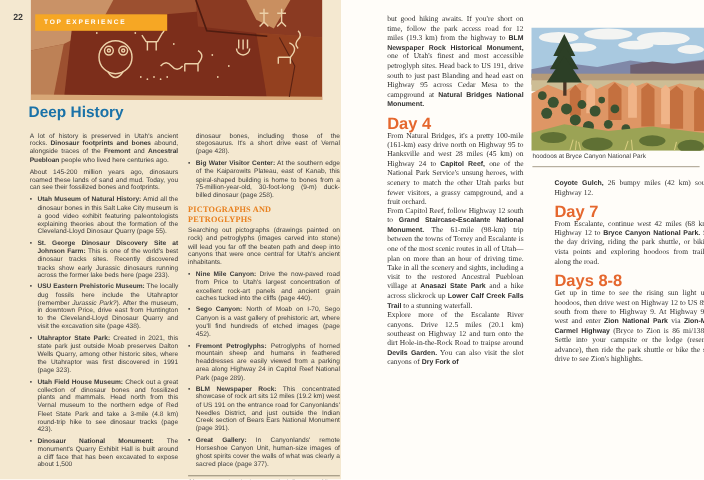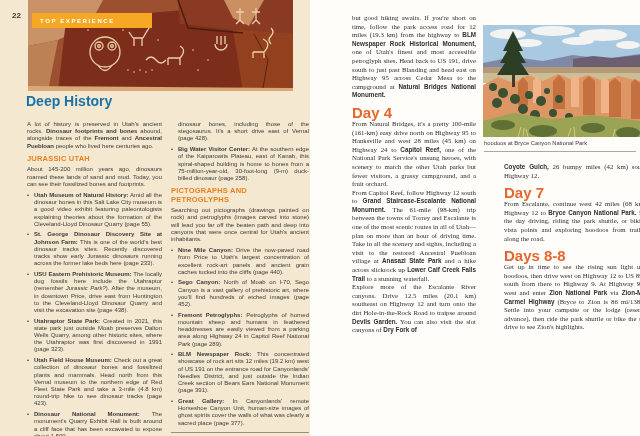--- a/index.html
+++ b/index.html
@@ -33,21 +33,21 @@
     font-size:6px;line-height:7.2px;color:var(--body-text,#3a3a3a);
     text-align:justify;hyphens:auto;
   }
   #lcol1{left:27px;width:135px;}
   #lcol2{left:171px;width:138px;}
   .lcol p{margin:0 0 4px;}
   .sechead{
     color:var(--section-orange,#e8801f);font-weight:bold;font-size:7.5px;line-height:8.5px;
     margin:5px 0 3px;text-align:left;letter-spacing:0.2px;
   }
-  .sechead.wrap{width:104px;}
+  .sechead.wrap{width:104px;font-family:Liberation Serif, serif;}
   .item{position:relative;padding-left:7px;margin:0 0 3.5px;}
   .item::before{content:"\2022";position:absolute;left:0;top:0;color:#3a3a3a;}
   .cont{position:relative;padding-left:7px;margin:0 0 3.5px;}
   .b{font-weight:bold;}
   .i{font-style:italic;}
 
   .above-rule{border:none;border-top:1px solid #9a8f7a;margin:5px 0 3px;}
   .above-cap{font-size:5.8px;line-height:7px;text-align:left;margin:0;}
 
   .rcol{
@@ -127,21 +127,20 @@
 </div>
 
 <div class="tag">
   <span>TOP EXPERIENCE</span>
 </div>
 
 <div class="title">Deep History</div>
 
 <div class="lcol" id="lcol1">
   <p><span>A lot of history is preserved in Utah's ancient rocks. </span><span class="b">Dinosaur footprints and bones</span><span> abound, alongside traces of the </span><span class="b">Fremont</span><span> and </span><span class="b">Ancestral Puebloan</span><span> people who lived here centuries ago.</span></p>
-  <div class="sechead">JURASSIC UTAH</div>
   <p>About 145-200 million years ago, dinosaurs roamed these lands of sand and mud. Today, you can see their fossilized bones and footprints.</p>
   <div class="item"><span class="b">Utah Museum of Natural History:</span><span> Amid all the dinosaur bones in this Salt Lake City museum is a good video exhibit featuring paleontologists explaining theories about the formation of the Cleveland-Lloyd Dinosaur Quarry (page 55).</span></div>
   <div class="item"><span class="b">St. George Dinosaur Discovery Site at Johnson Farm:</span><span> This is one of the world's best dinosaur tracks sites. Recently discovered tracks show early Jurassic dinosaurs running across the former lake beds here (page 233).</span></div>
   <div class="item"><span class="b">USU Eastern Prehistoric Museum:</span><span> The locally dug fossils here include the Utahraptor (remember </span><span class="i">Jurassic Park?</span><span>). After the museum, in downtown Price, drive east from Huntington to the Cleveland-Lloyd Dinosaur Quarry and visit the excavation site (page 438).</span></div>
   <div class="item"><span class="b">Utahraptor State Park:</span><span> Created in 2021, this state park just outside Moab preserves Dalton Wells Quarry, among other historic sites, where the Utahraptor was first discovered in 1991 (page 323).</span></div>
   <div class="item"><span class="b">Utah Field House Museum:</span><span> Check out a great collection of dinosaur bones and fossilized plants and mammals. Head north from this Vernal museum to the northern edge of Red Fleet State Park and take a 3-mile (4.8 km) round-trip hike to see dinosaur tracks (page 423).</span></div>
   <div class="item"><span class="b">Dinosaur National Monument:</span><span> The monument's Quarry Exhibit Hall is built around a cliff face that has been excavated to expose about 1,500</span></div>
 </div>
 
 <div class="lcol" id="lcol2">

